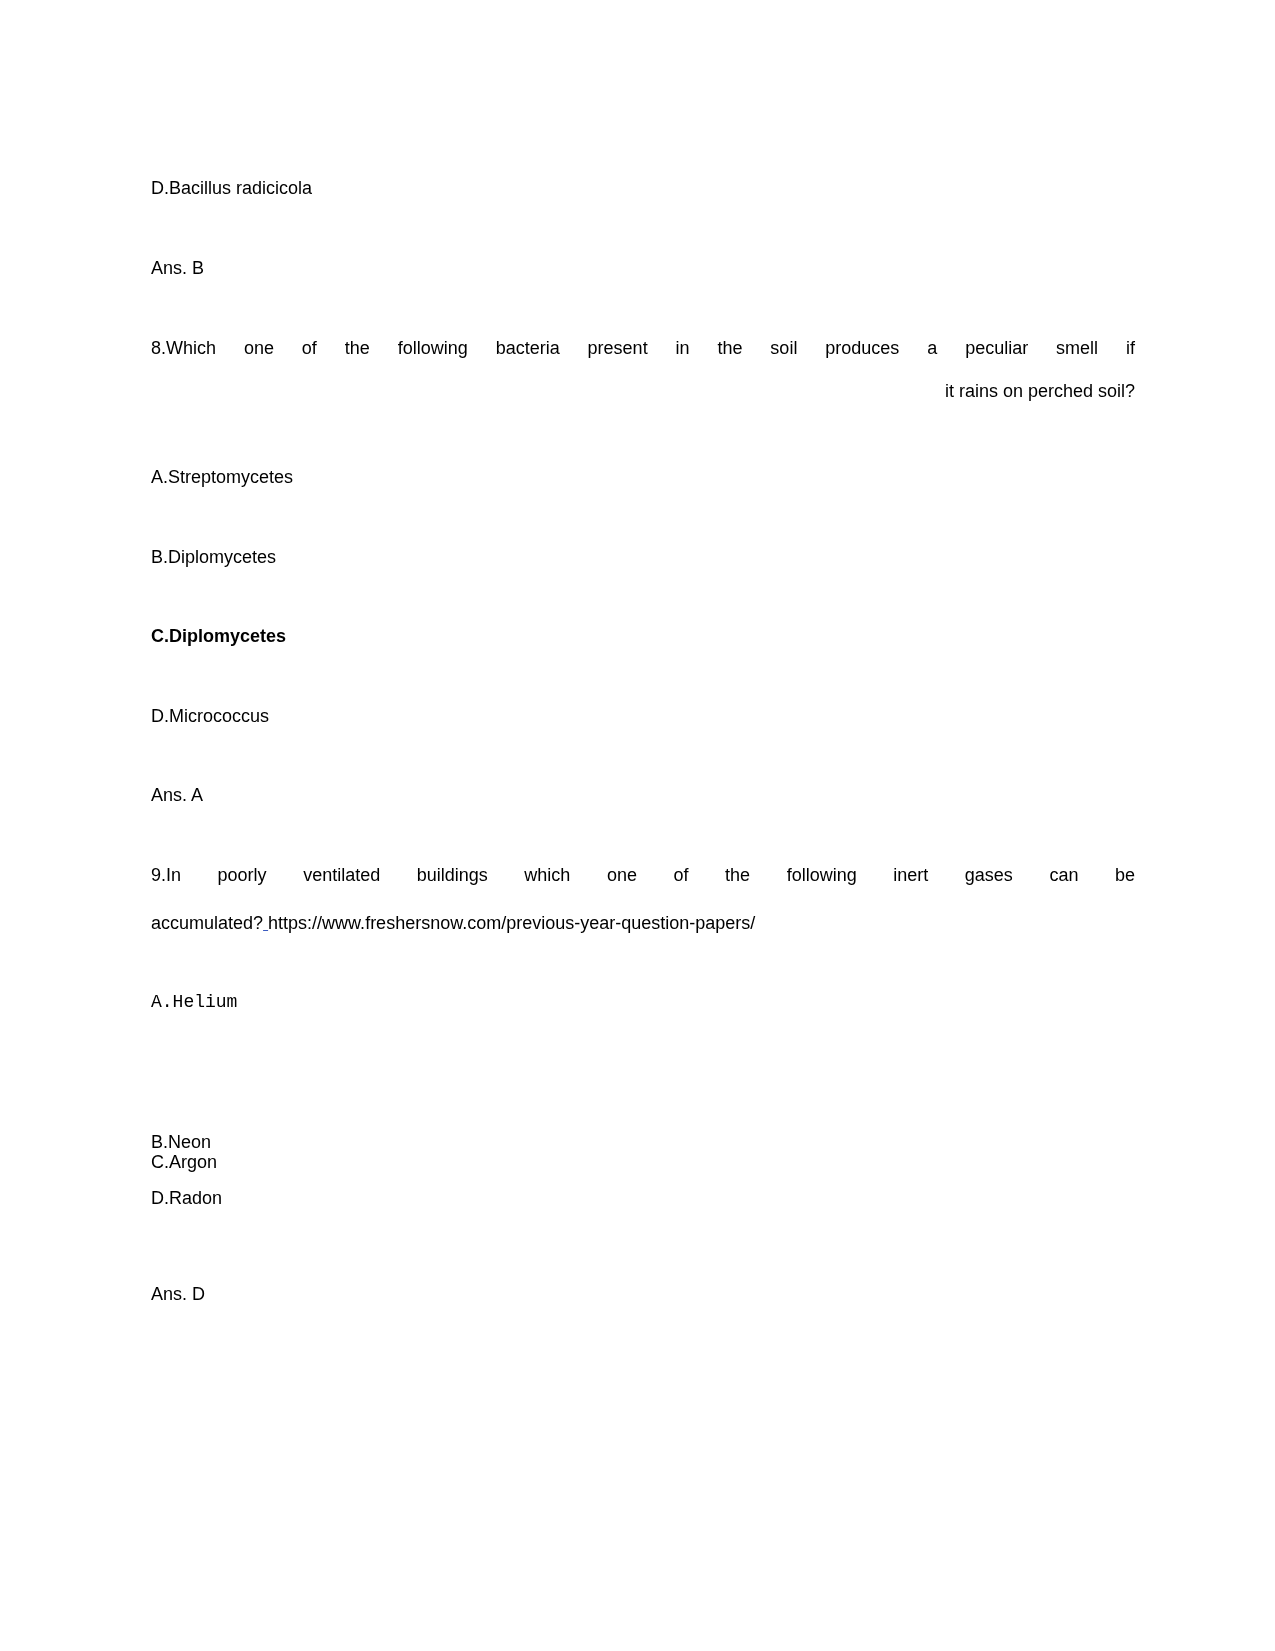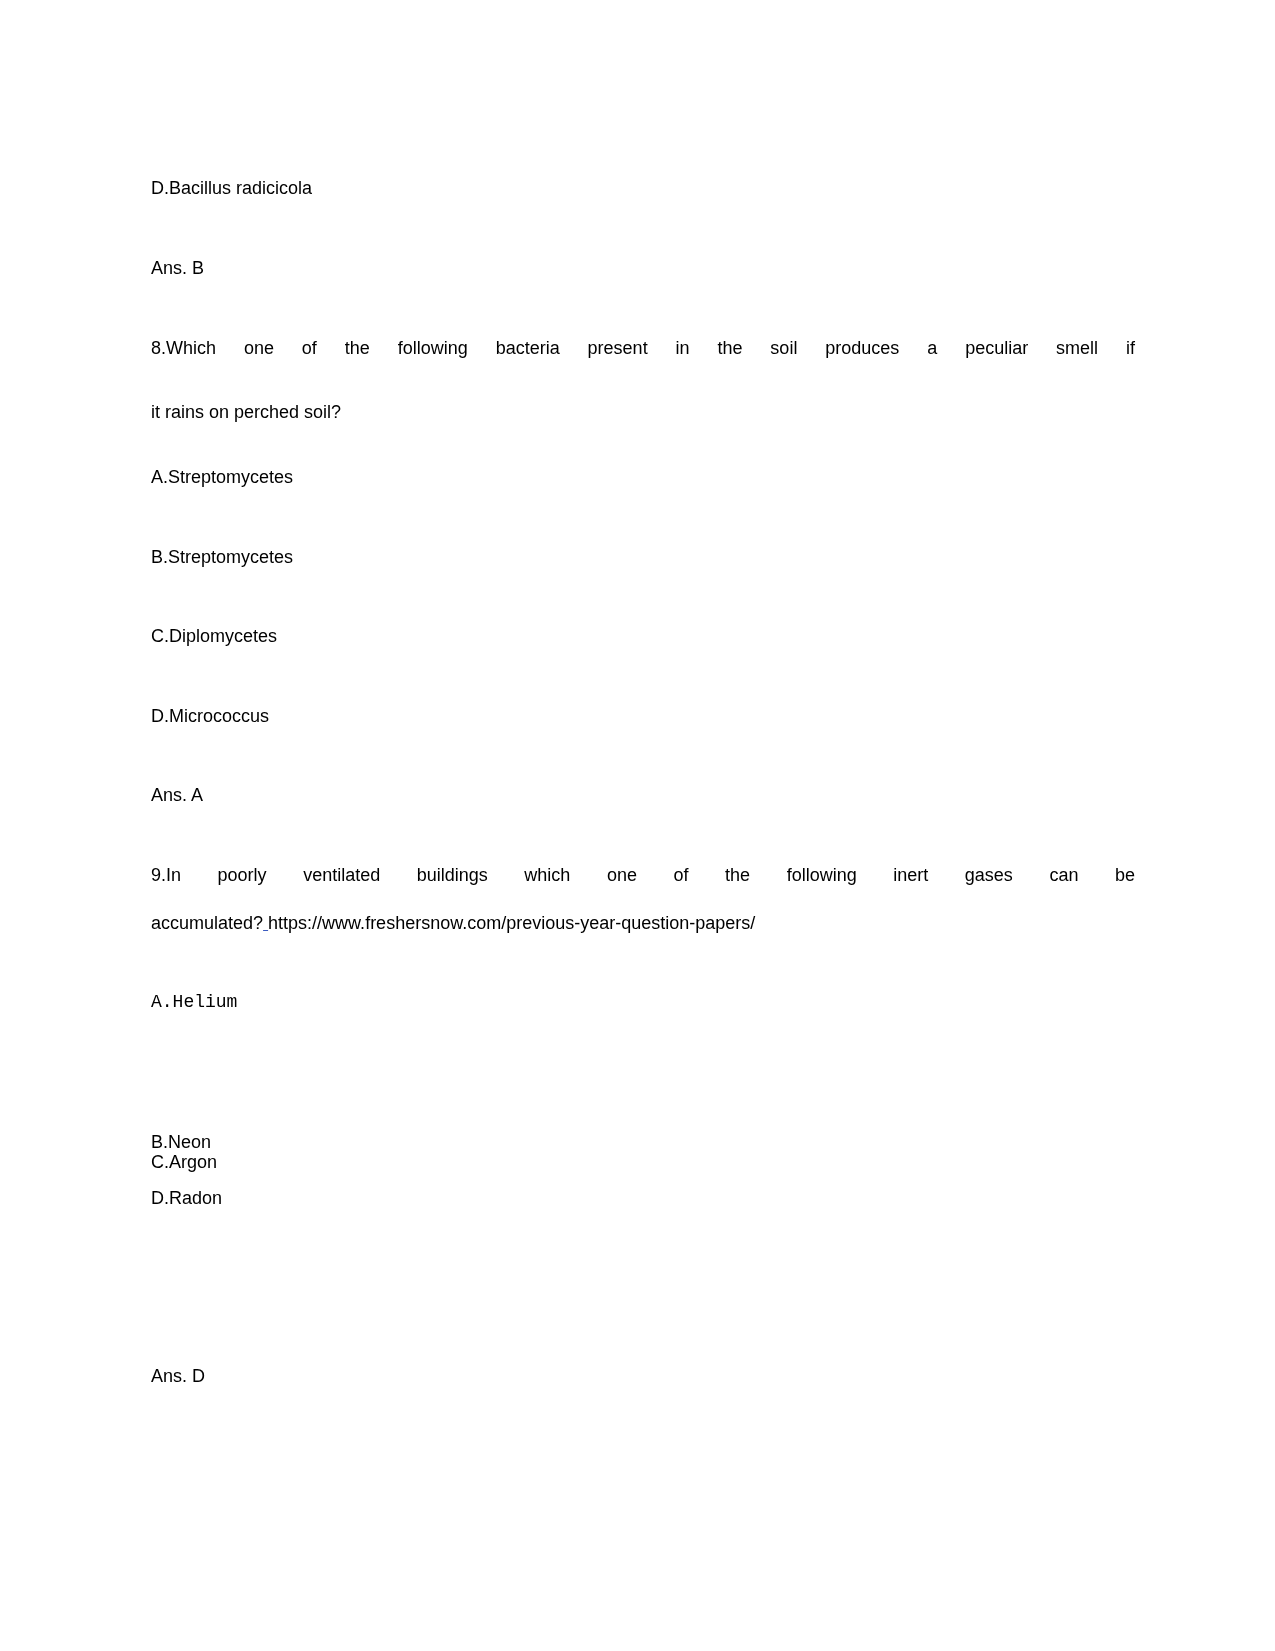--- a/index.html
+++ b/index.html
@@ -18,32 +18,32 @@
 </style>
 </head>
 <body>
 
 <div>
 
   <div class="line" style="top:174px;">D.Bacillus radicicola</div>
   <div class="line bold" style="top:254px;">Ans. B</div>
 
   <div class="line bold justify" style="top:334px;">8.Which one of the following bacteria present in the soil produces a peculiar smell if</div>
-  <div class="line bold" style="top:398px;">it rains on perched soil?</div>
+  <div class="line bold" style="top:377px;text-align:right;">it rains on perched soil?</div>
 
   <div class="line" style="top:463px;">A.Streptomycetes</div>
-  <div class="line" style="top:543px;">B.Streptomycetes</div>
-  <div class="line" style="top:622px;">C.Diplomycetes</div>
+  <div class="line" style="top:543px;">B.Diplomycetes</div>
+  <div class="line" style="top:622px;font-weight:bold;">C.Diplomycetes</div>
   <div class="line" style="top:702px;">D.Micrococcus</div>
   <div class="line bold" style="top:781px;">Ans. A</div>
 
   <div class="line bold justify" style="top:861px;">9.In poorly ventilated buildings which one of the following inert gases can be</div>
   <div class="line bold" style="top:909px;">
     <span>accumulated?</span><span class="dot-under">&nbsp;</span><a class="link">https://www.freshersnow.com/previous-year-question-papers/</a>
   </div>
 
   <div class="line" style="top:988px;font-family:Liberation Mono, monospace;">A.Helium</div>
   <div class="line" style="top:1128px;">B.Neon</div>
   <div class="line" style="top:1148px;">C.Argon</div>
   <div class="line" style="top:1184px;">D.Radon</div>
-  <div class="line bold" style="top:1362px;">Ans. D</div>
+  <div class="line bold" style="top:1280px;">Ans. D</div>
 
 </div>
 
 </body></html>

